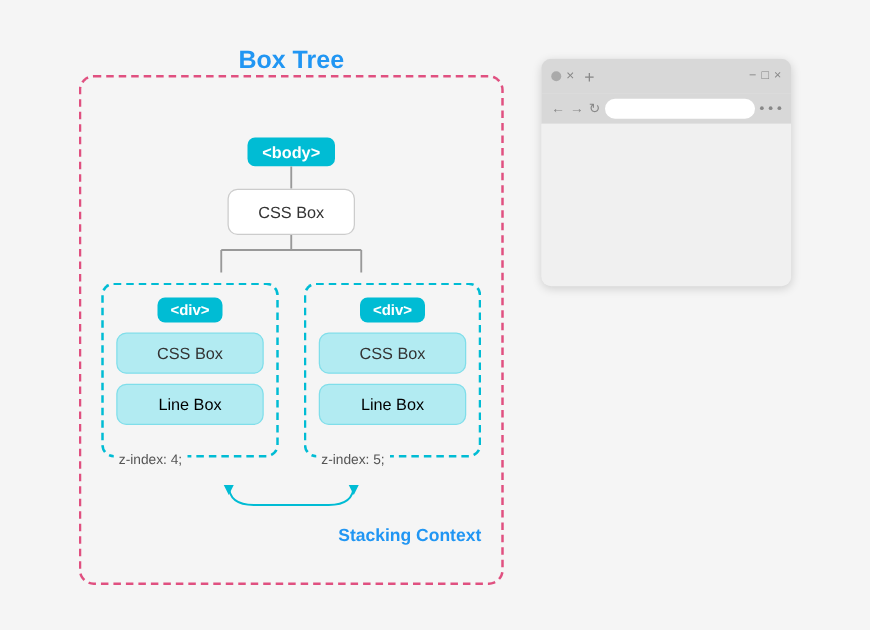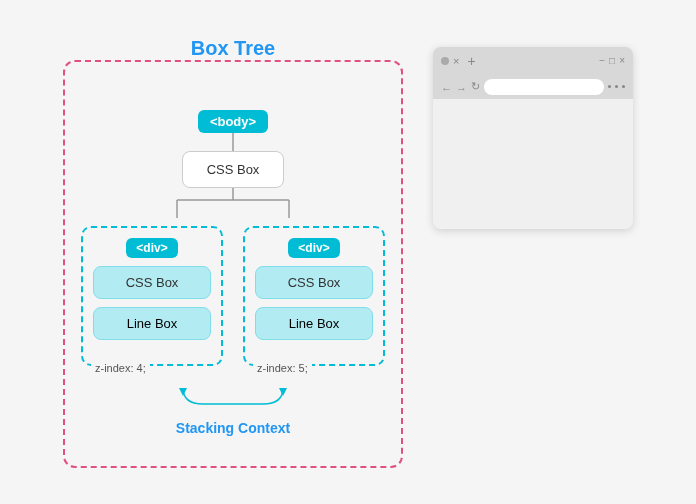--- a/index.html
+++ b/index.html
@@ -143,21 +143,21 @@
       border: 1.5px solid #80deea;
       border-radius: 8px;
       padding: 8px 0;
       text-align: center;
       font-size: 13px;
       color: #000000;
     }
 
     
     .stacking-context-section {
-      text-align: center;
+      text-align: right;
       margin-top: 22px;
       position: relative;
     }
     .stacking-context-text {
       color: #2196F3;
       font-size: 14px;
       font-weight: bold;
     }
 
     

